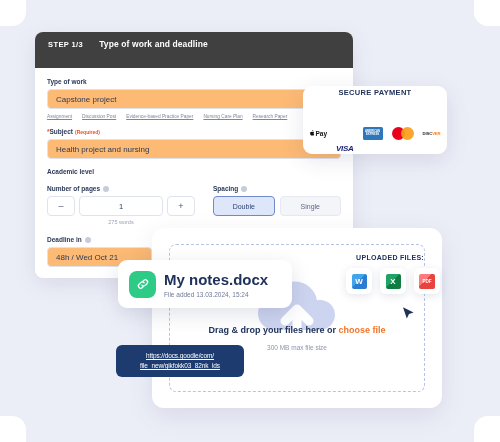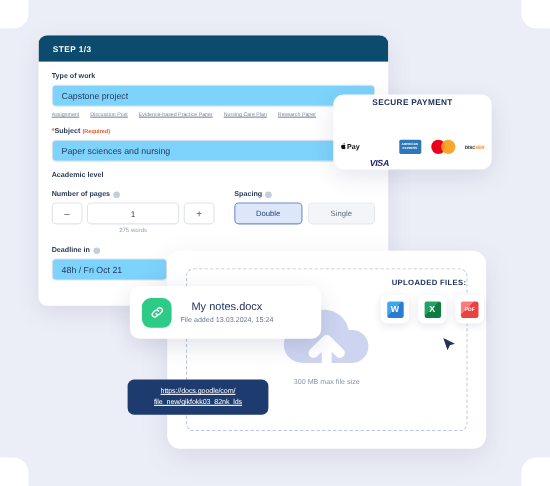--- a/index.html
+++ b/index.html
@@ -22,39 +22,39 @@
   .corner.br { right: 0; bottom: 0; border-radius: 14px 0 0 0; }
 
   
   .step-card {
     position: absolute; left: 35px; top: 32px; width: 318px; height: 246px;
     background: #ffffff; border-radius: 8px;
     box-shadow: 0 6px 22px rgba(40,52,100,0.10);
     z-index: 10; overflow: hidden;
   }
   .step-header {
-    height: 24px; background: #0c4a6e; display: flex; align-items: center;
-    padding: 0 0 0 13px; gap: 16px;
+    height: 24px; background: #404040; display: flex; align-items: center;
+    padding: 0 0 12px 13px; gap: 16px;
   }
   .step-num {
     color: #ffffff; font-size: 7.5px; font-weight: bold; letter-spacing: .4px;
   }
   .step-title {
     color: #ffffff; font-size: 8.5px; font-weight: bold; letter-spacing: .1px;
   }
   .step-body { padding: 10px 12px 0 12px; }
   .fld-label {
     font-size: 6.5px; font-weight: bold; color: #2b3a57; margin-bottom: 4px;
   }
   .req { color: #e8552b; font-size: 5px; font-weight: bold; margin-left: 2px; }
   .star { color: #e8552b; }
   .input-box {
     height: 18px; border: 1px solid #dfe3ec; border-radius: 4px;
     display: flex; align-items: center; padding: 0 8px;
-    font-size: 8px; color: #2b3a57; background: #7dd3fc;
+    font-size: 8px; color: #2b3a57; background: #fdba74;
     justify-content: space-between;
   }
   .tags {
     display: flex; gap: 10px; margin-top: 5px; margin-bottom: 9px; flex-wrap: nowrap;
   }
   .tag {
     font-size: 4.8px; color: #7c879c; text-decoration: underline; white-space: nowrap;
   }
   .row-gap { margin-bottom: 9px; }
   .caret { font-size: 7px; color: #5a6782; }
@@ -175,21 +175,21 @@
   .file-card {
     position: absolute; left: 118px; top: 260px; width: 152px; height: 48px;
     background: #ffffff; border-radius: 9px;
     box-shadow: 0 6px 20px rgba(40,52,100,0.14);
     z-index: 40; display: flex; align-items: center; gap: 8px; padding: 0 11px;
   }
   .link-icon {
     width: 27px; height: 27px; border-radius: 8px; background: #2ecb87;
     display: flex; align-items: center; justify-content: center; flex: none;
   }
-  .fname { font-size: 10px; font-weight: normal; color: #20325c; line-height: 1.3; text-align: center; }
+  .fname { font-size: 15px; font-weight: bold; color: #20325c; line-height: 1.3; }
   .fmeta { font-size: 6.5px; color: #6e7a95; margin-top: 2px; }
 
   
   .url-tip {
     position: absolute; left: 116px; top: 345px; width: 128px; height: 32px;
     background: #1d3b6e; border-radius: 6px; z-index: 50;
     display: flex; flex-direction: column; align-items: center; justify-content: center;
   }
   .url-tip span {
     font-size: 6.5px; color: #ffffff; text-decoration: underline; line-height: 1.55;
@@ -201,41 +201,42 @@
 
 <div class="corner tl"></div>
 <div class="corner tr"></div>
 <div class="corner bl"></div>
 <div class="corner br"></div>
 
 <div class="step-card">
 
   <div class="step-header">
     <div class="step-num">STEP 1/3</div>
+    <div class="step-title">Type of work and deadline</div>
   </div>
 
   <div class="step-body">
 
     <div class="fld-label">Type of work</div>
     <div class="input-box">
       <span>Capstone project</span>
     </div>
     <div class="tags">
       <span class="tag">Assignment</span>
       <span class="tag">Discussion Post</span>
       <span class="tag">Evidence-based Practice Paper</span>
       <span class="tag">Nursing Care Plan</span>
       <span class="tag">Research Paper</span>
     </div>
 
     <div class="fld-label">
       <span class="star">*</span><span>Subject</span><span class="req">(Required)</span>
     </div>
     <div class="input-box row-gap">
-      <span>Paper sciences and nursing</span>
+      <span>Health project and nursing</span>
     </div>
 
     <div class="fld-label">Academic level</div>
 
     <div class="two-col">
       <div class="col-pages">
         <div class="lbl-row">
           <span class="fld-label" style="margin:0">Number of pages</span>
           <span class="info-dot"></span>
         </div>
@@ -258,21 +259,21 @@
         </div>
       </div>
     </div>
 
     <div class="deadline">
       <div class="lbl-row">
         <span class="fld-label" style="margin:0">Deadline in</span>
         <span class="info-dot"></span>
       </div>
       <div class="input-box">
-        <span>48h / Fri Oct 21</span>
+        <span>48h / Wed Oct 21</span>
       </div>
     </div>
 
   </div>
 </div>
 
 <div class="pay-card">
   <div class="pay-title">SECURE PAYMENT</div>
   <div class="pay-logos">
     <div class="logo-applepay">
@@ -315,20 +316,23 @@
       <path d="M34 41l12-12 12 12" stroke="#ffffff" stroke-width="9" stroke-linecap="round" stroke-linejoin="round" fill="none"></path>
     </svg>
   </div>
 
   <div class="cursor">
     <svg width="13" height="15" viewBox="0 0 13 15">
         <path d="M1 1.2l10.6 5.4-4.6 1.3-2.2 4.6L1 1.2z" fill="#20325c"></path>
       </svg>
   </div>
 
+  <div class="dd-text">
+    <span>Drag &amp; drop your files here or </span><span class="orange">choose file</span>
+  </div>
   <div class="dd-sub">300 MB max file size</div>
 </div>
 
 <div class="file-card">
   <div class="link-icon">
     <svg width="14" height="14" viewBox="0 0 20 20">
       <path d="M8.4 11.6a3.2 3.2 0 0 0 4.8.4l2.4-2.4a3.2 3.2 0 0 0-4.6-4.6l-1.4 1.4" stroke="#ffffff" stroke-width="1.8" fill="none" stroke-linecap="round"></path>
       <path d="M11.6 8.4a3.2 3.2 0 0 0-4.8-.4l-2.4 2.4a3.2 3.2 0 0 0 4.6 4.6l1.4-1.4" stroke="#ffffff" stroke-width="1.8" fill="none" stroke-linecap="round"></path>
     </svg>
   </div>

